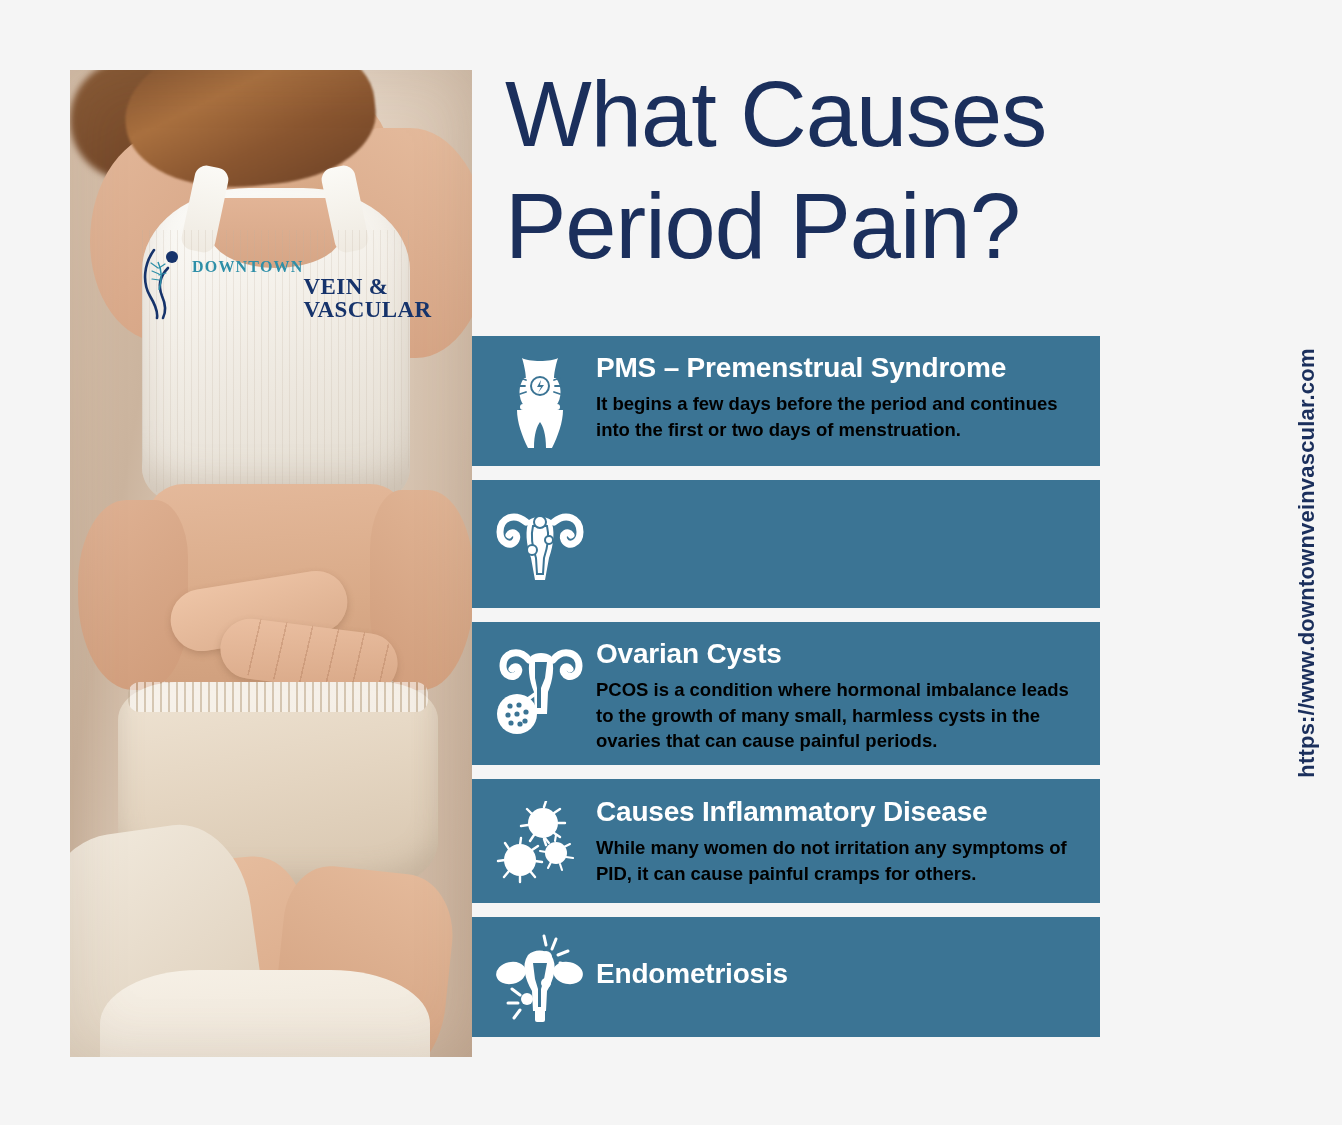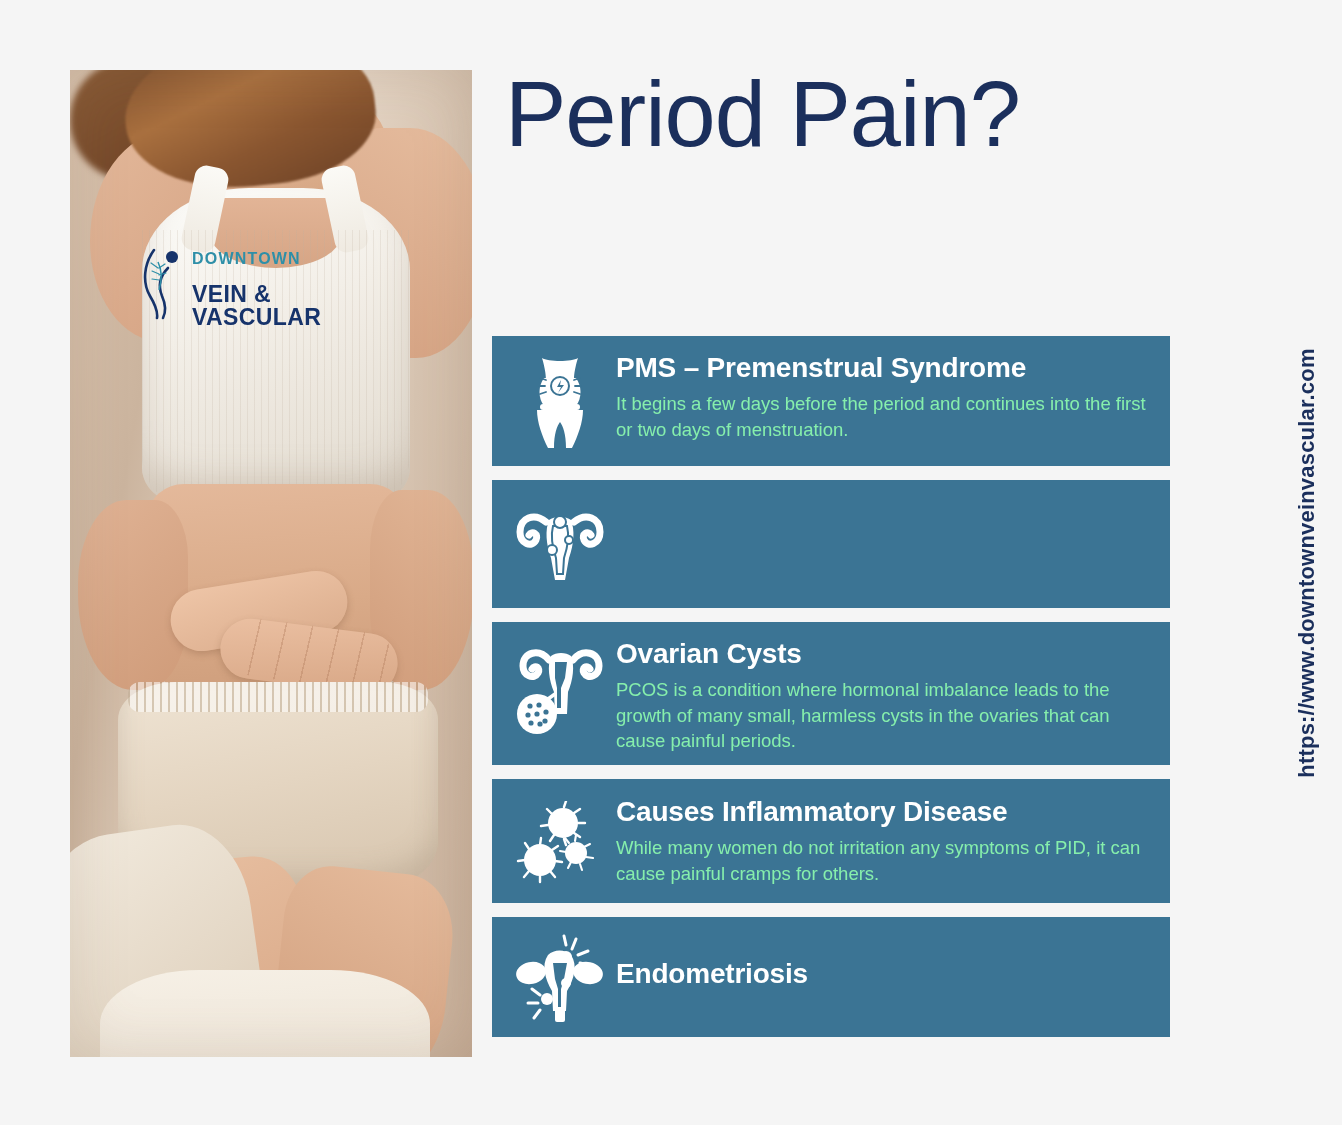--- a/index.html
+++ b/index.html
@@ -174,21 +174,21 @@
   }
 
   
   #shirt-logo {
     position:absolute;
     left:138px; top:246px;
     width:232px; height:76px;
     display:flex; align-items:center; gap:6px;
   }
   #logo-mark { width:48px; height:72px; flex:0 0 auto; }
-  #logo-text { display:flex; flex-direction:column; line-height:1; padding-top:12px; }
+  #logo-text { display:flex; flex-direction:row; line-height:1; padding-top:12px;font-family:Liberation Serif, serif; }
   #logo-top {
     font-size:16px; letter-spacing:1.2px; font-weight:600;
     color:#2e8fa8;
   }
   #logo-bottom {
     font-size:23px; letter-spacing:.4px; font-weight:700;
     color:#16336b; margin-top:16px;
   }
 
   
@@ -200,22 +200,22 @@
     line-height:1.22;
     font-weight:400;
     color:#1b2f5c;
     letter-spacing:-1px;
   }
   #title .tl { display:block; }
 
   
   #cards {
     position:absolute;
-    left:492px; top:336px;
-    width:678px;
+    left:472px; top:336px;
+    width:628px;
   }
   .card {
     position:relative;
     background:#3b7494;
     display:flex;
     align-items:flex-start;
     padding:14px 18px 14px 20px;
     margin-bottom:14px;
   }
   .card-icon {
@@ -224,21 +224,21 @@
     display:flex; align-items:center; justify-content:center;
     padding-top:6px;
   }
   .card-icon svg { display:block; }
   .card-body { flex:1 1 auto; padding-left:8px; padding-top:2px; }
   .card-title {
     font-size:28px; font-weight:700; color:#ffffff;
     line-height:1.15; margin-bottom:7px; letter-spacing:-.2px;
   }
   .card-desc {
-    font-size:18.5px; color:#86efac; line-height:1.38; font-weight:400;
+    font-size:18.5px; color:#000000; line-height:1.38; font-weight:700;
   }
   
   #card-0 { height:130px; }
   #card-1 { height:128px; align-items:center; }
   #card-2 { height:143px; }
   #card-3 { height:124px; align-items:center; }
   #card-4 { height:120px; align-items:center; margin-bottom:12px; }
   #card-1 .card-body, #card-3 .card-body { padding-top:0; }
 
   
@@ -293,20 +293,21 @@
       <path d="M20 14 C24 22, 24 32, 21 42" stroke="#2e8fa8" stroke-width="1.5" fill="none"></path>
       <path d="M20 20 L13 15 M21 26 L14 23 M21 32 L14 31 M21 20 L27 16 M21 27 L28 25" stroke="#2e8fa8" stroke-width="1.2" fill="none" stroke-linecap="round"></path>
     </svg>
     <div id="logo-text">
       <span id="logo-top">DOWNTOWN</span>
       <span id="logo-bottom">VEIN &amp; VASCULAR</span>
     </div>
   </div>
 
   <h1 id="title">
+    <span class="tl">What Causes</span>
     <span class="tl">Period Pain?</span>
   </h1>
 
   <div id="cards">
 
     <div class="card" id="card-0">
       <div class="card-icon">
         <svg width="80" height="96" viewBox="0 0 80 96">
           <path d="M22 2 C22 2, 26 14, 26 24 L26 40 L54 40 L54 24 C54 14, 58 2, 58 2 C52 6, 28 6, 22 2 Z" fill="#ffffff"></path>
           <path d="M24 22 C18 30, 18 42, 24 50 L56 50 C62 42, 62 30, 56 22 Z" fill="#ffffff"></path>

